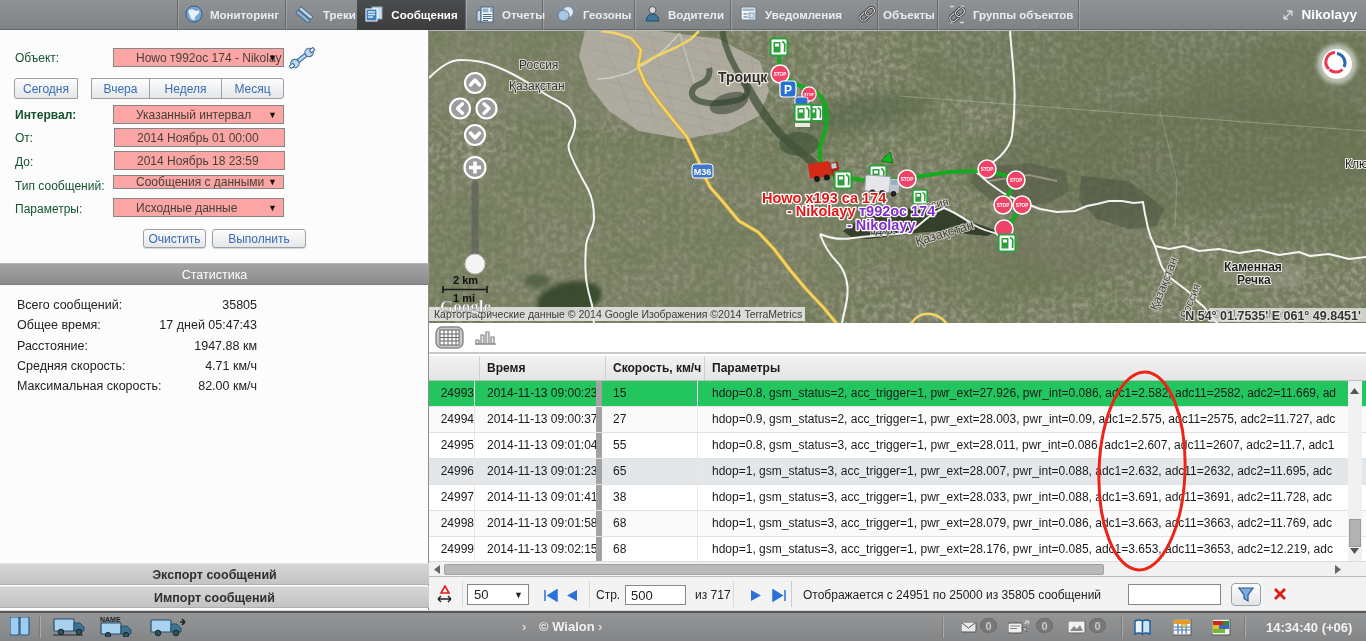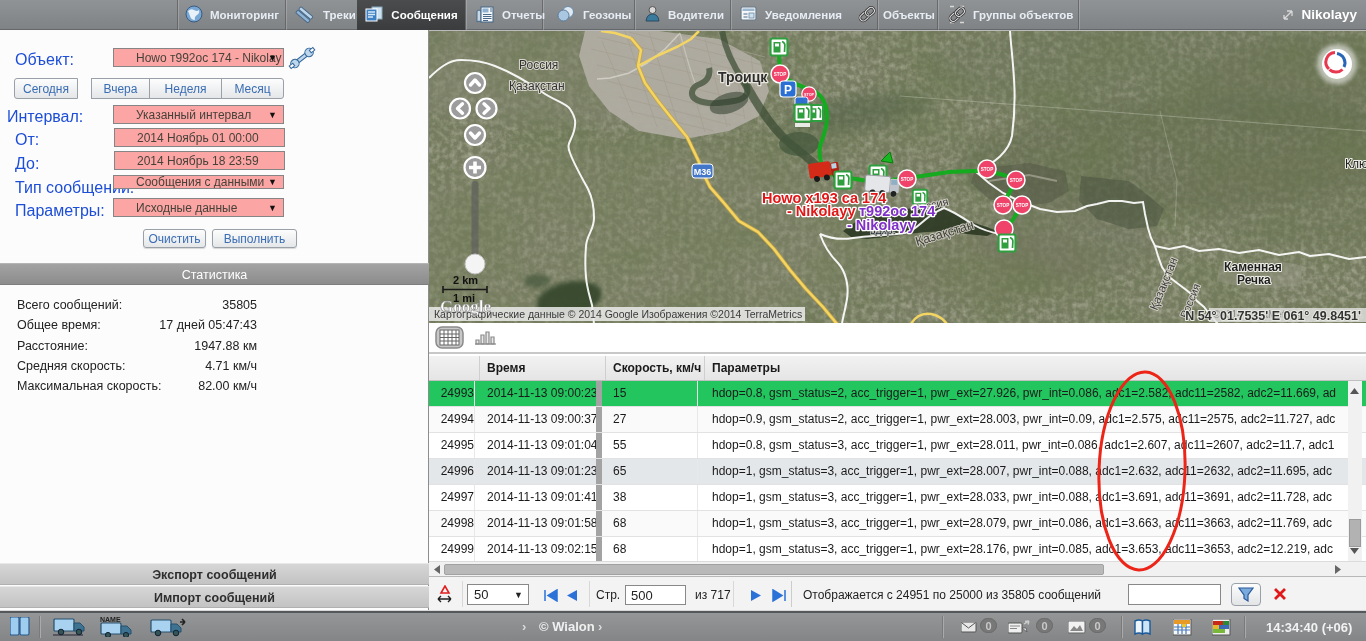--- a/index.html
+++ b/index.html
@@ -4,21 +4,21 @@
 *{margin:0;padding:0;box-sizing:border-box}
 html,body{width:1366px;height:641px;overflow:hidden;font-family:"Liberation Sans",sans-serif;background:#fff}
 #topbar{position:absolute;left:0;top:0;width:1366px;height:30px;background:linear-gradient(#909395,#808386);border-bottom:1px solid #65686b}
 .tabdiv{position:absolute;top:0;width:1px;height:30px;background:rgba(90,90,90,.7);box-shadow:1px 0 0 rgba(200,200,200,.35)}
 .tab{position:absolute;top:0;height:30px;color:#e7edf4;font-size:11.5px;font-weight:bold;display:flex;align-items:center}
 .tab .ticon{margin-right:7px;display:inline-block}
 #tab-msg{background:linear-gradient(#4a4c4e,#3a3c3e);color:#fff}
 #logo{position:absolute;left:0;top:0;width:177px;height:30px}
 #username{position:absolute;right:9px;top:0;height:30px;line-height:30px;color:#fff;font-size:13.5px;font-weight:bold}
 #leftpanel{position:absolute;left:0;top:30px;width:429px;height:581px;background:#fcfcfc;border-right:1px solid #8d8d8d}
-.lbl{position:absolute;font-size:16px;color:#1d4ed8}
+.lbl{position:absolute;font-size:12px;color:#14532d}
 .sel,.inp{position:absolute;background:#fca5a5;border:1px solid #858585;font-size:12px;color:#474239;padding-left:22px;display:flex;align-items:center;white-space:nowrap;overflow:hidden}
 .sel .arr{position:absolute;right:6px;top:50%;transform:translateY(-50%);font-size:9px;color:#111}
 .btn{position:absolute;border:1px solid #9aa0a8;border-radius:3px;background:linear-gradient(#fdfdfd,#e4e6e8);color:#3a6db4;font-size:12px;display:flex;align-items:center;justify-content:center;box-shadow:0 1px 1px rgba(0,0,0,.15)}
 #stathead{position:absolute;left:0;top:263px;width:429px;height:22px;background:linear-gradient(#a3a3a3,#8c8c8c);color:#fff;font-weight:normal;font-size:12.5px;text-align:center;line-height:22px;border-top:1px solid #b5b5b5;border-bottom:1px solid #7e7e7e}
 .srow{position:absolute;left:17px;width:395px;height:20px;font-size:12.5px;color:#222}
 .srow .sv{position:absolute;right:155px;top:0;text-align:right}
 .graybar{position:absolute;left:0;width:429px;height:22px;background:linear-gradient(#d6d6d6,#c3c3c3);color:#2e2e2e;font-weight:bold;font-size:12.5px;text-align:center;line-height:22px;border-top:1px solid #e8e8e8}
 #maparea{position:absolute;left:429px;top:30px;width:937px;height:293px;overflow:hidden;border-top:1px solid #bbb}
 #tbar{position:absolute;left:429px;top:323px;width:937px;height:31px;background:#fff;border-bottom:2px solid #c8c8c8}
 #thead{position:absolute;left:429px;top:356px;width:937px;height:25px;background:linear-gradient(#f2f2f2,#e5e5e5);border-bottom:1px solid #c0c0c0}
@@ -117,32 +117,32 @@
         <circle cx="5" cy="13" r="4.2" fill="#bdd7ec" stroke="#3a6a9e" stroke-width="1.1"></circle>
         <circle cx="23" cy="13" r="4.2" fill="#bdd7ec" stroke="#3a6a9e" stroke-width="1.1"></circle>
         <rect x="-1" y="11.4" width="4.5" height="3.2" fill="#fcfcfc" stroke="#3a6a9e" stroke-width="1"></rect>
         <rect x="24.5" y="11.4" width="4.5" height="3.2" fill="#fcfcfc" stroke="#3a6a9e" stroke-width="1"></rect>
       </g>
     </svg>
 <div class="btn" style="left:14px;top:48px;width:64px;height:21px;border-radius:3px 0 0 3px;box-shadow:none">Сегодня</div>
 <div class="btn" style="left:91px;top:48px;width:59px;height:21px;border-radius:0;box-shadow:none">Вчера</div>
 <div class="btn" style="left:149px;top:48px;width:73px;height:21px;border-radius:0;box-shadow:none">Неделя</div>
 <div class="btn" style="left:221px;top:48px;width:63px;height:21px;border-radius:0 3px 3px 0;box-shadow:none">Месяц</div>
-<div class="lbl" style="left:7px;top:78px;">Интервал:</div>
+<div class="lbl" style="left:15px;top:78px;font-weight:bold;">Интервал:</div>
 <div class="sel" style="left:113px;top:75px;width:171px;height:19px">Указанный интервал<span class="arr">▼</span></div>
 <div class="lbl" style="left:15px;top:101px;">От:</div>
 <div class="inp" style="left:114px;top:98px;width:171px;height:19px">2014 Ноябрь 01 00:00</div>
 <div class="lbl" style="left:15px;top:125px">До:</div>
 <div class="inp" style="left:114px;top:121px;width:171px;height:19px">2014 Ноябрь 18 23:59</div>
 <div class="lbl" style="left:15px;top:149px">Тип сообщений:</div>
 <div class="sel" style="left:113px;top:145px;width:171px;height:14px">Сообщения с данными<span class="arr">▼</span></div>
 <div class="lbl" style="left:15px;top:172px">Параметры:</div>
 <div class="sel" style="left:113px;top:168px;width:171px;height:19px">Исходные данные<span class="arr">▼</span></div>
 <div class="btn" style="left:143px;top:199px;width:63px;height:19px">Очистить</div>
-<div class="btn" style="left:212px;top:199px;width:85px;height:19px">Выполнить</div>
+<div class="btn" style="left:212px;top:199px;width:94px;height:19px">Выполнить</div>
 </div>
 <div id="stathead">Статистика</div>
 <div class="srow" style="top:298px">Всего сообщений:<span class="sv">35805</span></div>
 <div class="srow" style="top:318px">Общее время:<span class="sv">17 дней 05:47:43</span></div>
 <div class="srow" style="top:339px">Расстояние:<span class="sv">1947.88 км</span></div>
 <div class="srow" style="top:359px">Средняя скорость:<span class="sv">4.71 км/ч</span></div>
 <div class="srow" style="top:379px">Максимальная скорость:<span class="sv">82.00 км/ч</span></div>
 <div class="graybar" style="top:563px;border-bottom:1px solid #b0b0b0">Экспорт сообщений</div>
 <div class="graybar" style="top:586px;border-bottom:1px solid #b0b0b0">Импорт сообщений</div>
 <div id="maparea">

